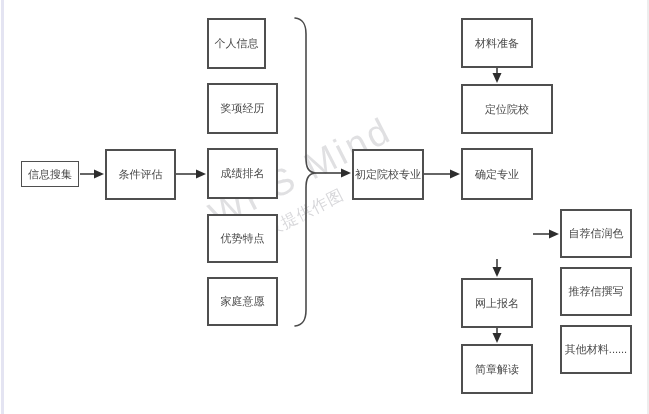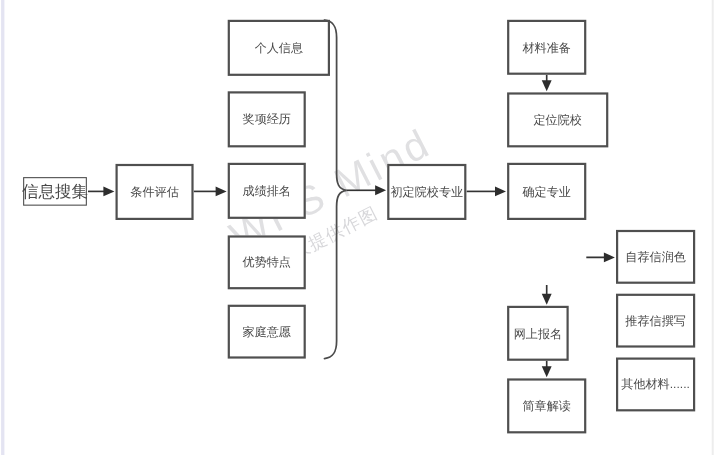--- a/index.html
+++ b/index.html
@@ -36,21 +36,21 @@
   .node{
     position:absolute;
     box-sizing:border-box;
     background:#ffffff;
     border:2px solid #4f4f4f;
     display:flex;align-items:center;justify-content:center;
     font-size:11px;color:#494949;
     text-align:center;
     cursor:default;
   }
-  .node.small{border-width:1.5px;font-size:15px;}
+  .node.small{border-width:1.5px;font-size:11px;}
   .node span{display:block;white-space:nowrap;}
 </style>
 </head>
 <body>
 
 <div id="canvas">
 
   <div class="edge-strip-left"></div>
   <div class="edge-strip-right"></div>
 
@@ -104,21 +104,21 @@
   </svg>
 
   <div class="node small" style="left:21px;top:161px;width:58px;height:26px">
     <span>信息搜集</span>
   </div>
 
   <div class="node" style="left:105px;top:149px;width:71px;height:51px">
     <span>条件评估</span>
   </div>
 
-  <div class="node" style="left:207px;top:18px;width:93px;height:51px">
+  <div class="node" style="left:207px;top:18px;width:59px;height:51px">
     <span>个人信息</span>
   </div>
 
   <div class="node" style="left:207px;top:83px;width:71px;height:51px">
     <span>奖项经历</span>
   </div>
 
   <div class="node" style="left:207px;top:148px;width:71px;height:51px">
     <span>成绩排名</span>
   </div>
@@ -141,21 +141,21 @@
 
   <div class="node" style="left:461px;top:84px;width:92px;height:50px">
     <span>定位院校</span>
   </div>
 
   <div class="node" style="left:461px;top:148px;width:72px;height:52px">
     <span>确定专业</span>
   </div>
 
 
-  <div class="node" style="left:461px;top:278px;width:56px;height:50px">
+  <div class="node" style="left:461px;top:278px;width:72px;height:50px">
     <span>网上报名</span>
   </div>
 
   <div class="node" style="left:461px;top:344px;width:72px;height:50px">
     <span>简章解读</span>
   </div>
 
   <div class="node" style="left:560px;top:209px;width:72px;height:49px">
     <span>自荐信润色</span>
   </div>

